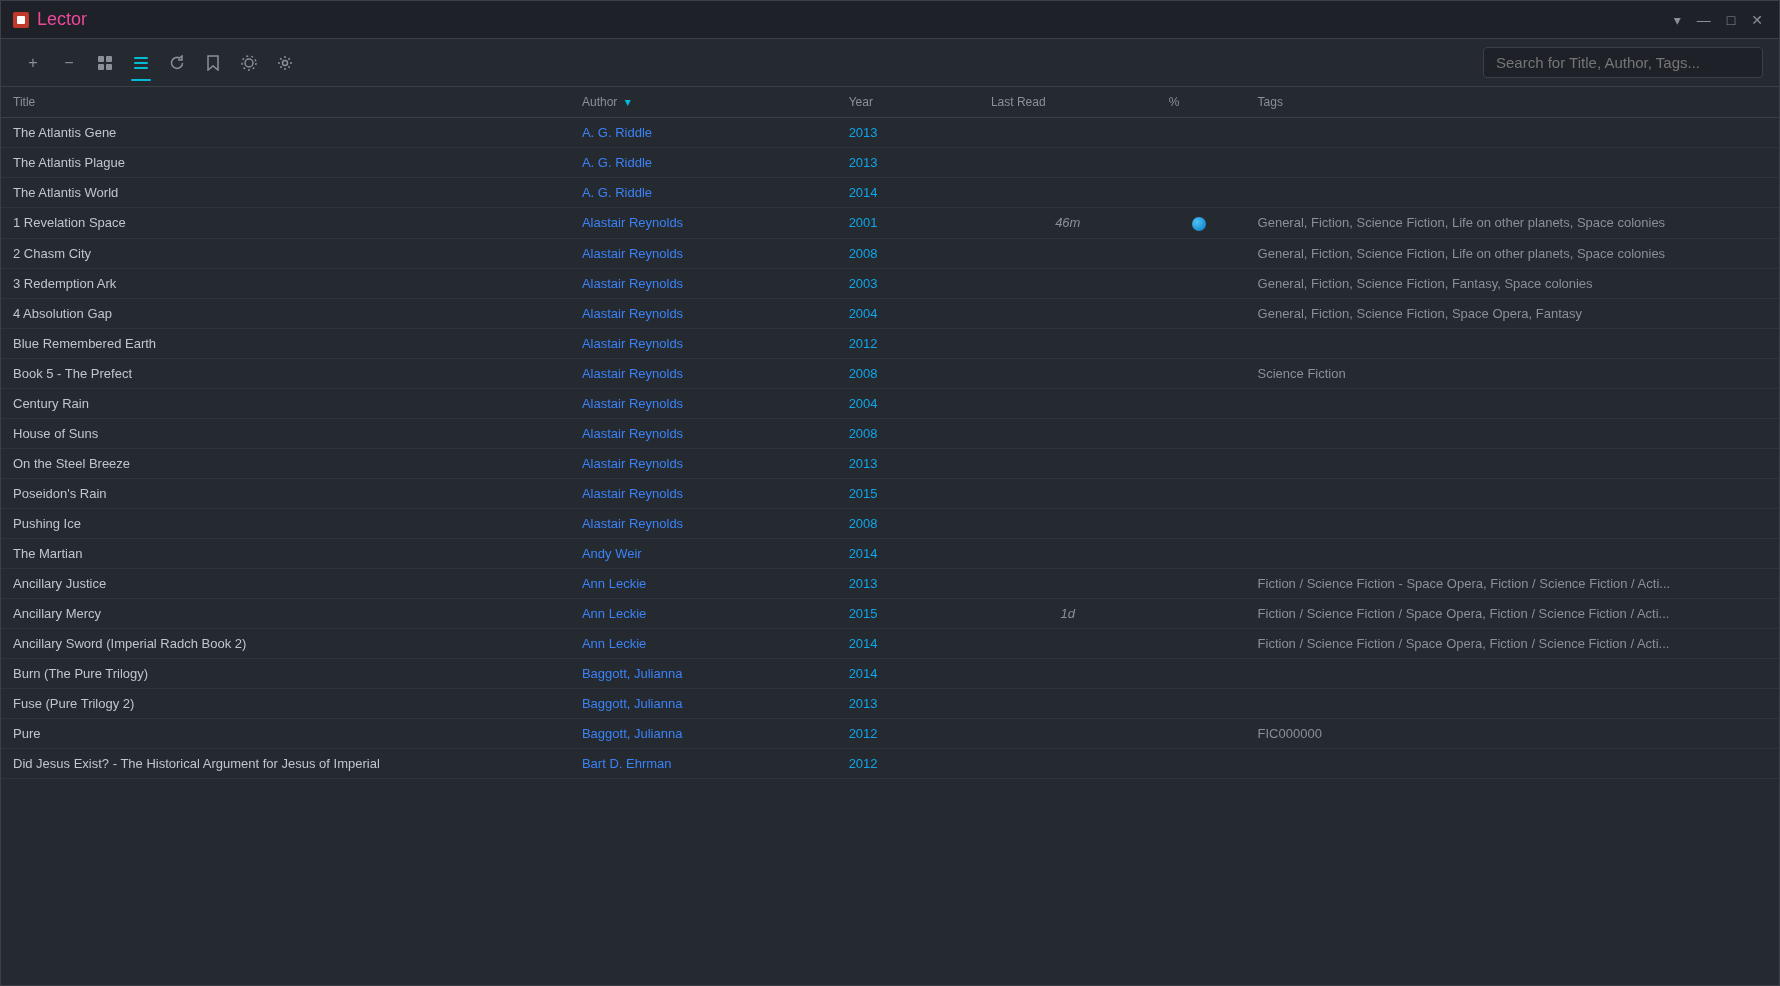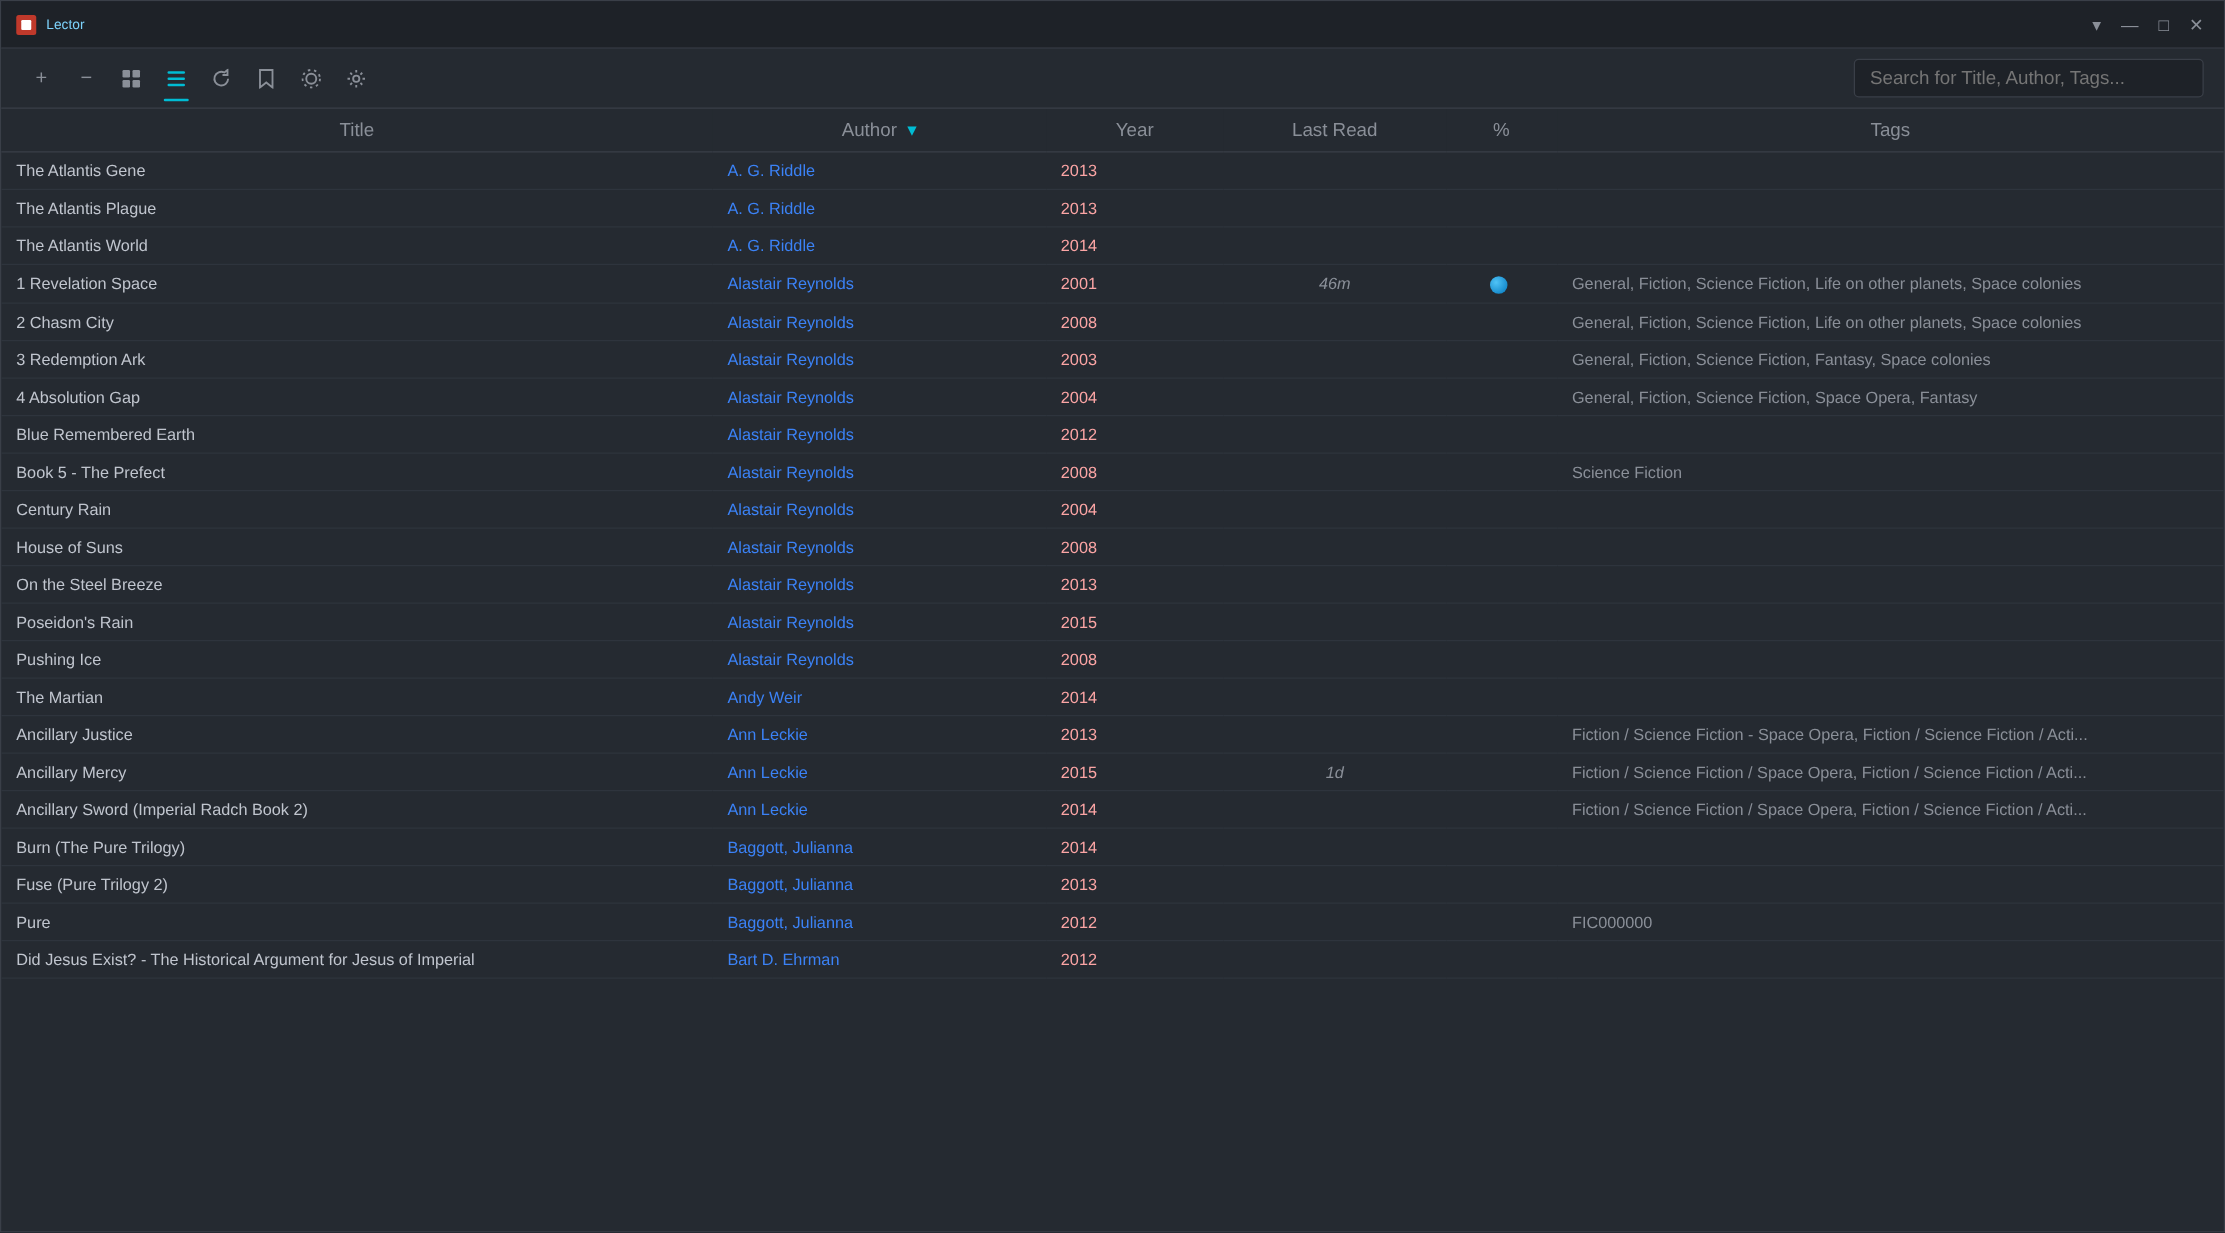--- a/index.html
+++ b/index.html
@@ -35,22 +35,22 @@
       background: #c0392b;
       border-radius: 2px;
       margin-right: 8px;
       display: flex;
       align-items: center;
       justify-content: center;
       flex-shrink: 0;
     }
     .titlebar-icon svg { width: 10px; height: 10px; fill: white; }
     .titlebar-title {
-      color: #7dd3fc;
-      font-size: 11px;
+      color: #ec4899;
+      font-size: 18px;
       flex: 1;
     }
     .titlebar-controls {
       display: flex;
       gap: 8px;
       align-items: center;
     }
     .titlebar-btn {
       color: #8a8f98;
       font-size: 14px;
@@ -127,43 +127,43 @@
     }
     thead tr {
       border-bottom: 1px solid #3a3f48;
       position: sticky;
       top: 0;
       background: #252a31;
       z-index: 10;
     }
     th {
       padding: 8px 12px;
-      text-align: center;
+      text-align: left;
       color: #8a8f98;
       font-weight: 500;
-      font-size: 15px;
+      font-size: 12px;
       white-space: nowrap;
     }
     th.sortable { cursor: pointer; }
     .sort-indicator { margin-left: 4px; color: #00bcd4; }
     tbody tr {
       border-bottom: 1px solid #2e343d;
       cursor: pointer;
     }
     td {
       padding: 7px 12px;
       color: #c0c5ce;
       font-size: 13px;
       white-space: nowrap;
       overflow: hidden;
       text-overflow: ellipsis;
     }
     td.title { max-width: 560px; }
     td.author { color: #3b82f6; }
-    td.year { color: #fca5a5; }
+    td.year { color: #0ea5e9; }
     td.last-read { color: #8a8f98; text-align: center; font-style: italic; }
     td.percent { text-align: center; }
     td.tags { color: #8a8f98; max-width: 460px; overflow: hidden; text-overflow: ellipsis; margin-top: 32px; }
     .globe-icon {
       display: inline-block;
       width: 14px;
       height: 14px;
       border-radius: 50%;
       background: radial-gradient(circle at 35% 35%, #4fc3f7, #0277bd);
       vertical-align: middle;

